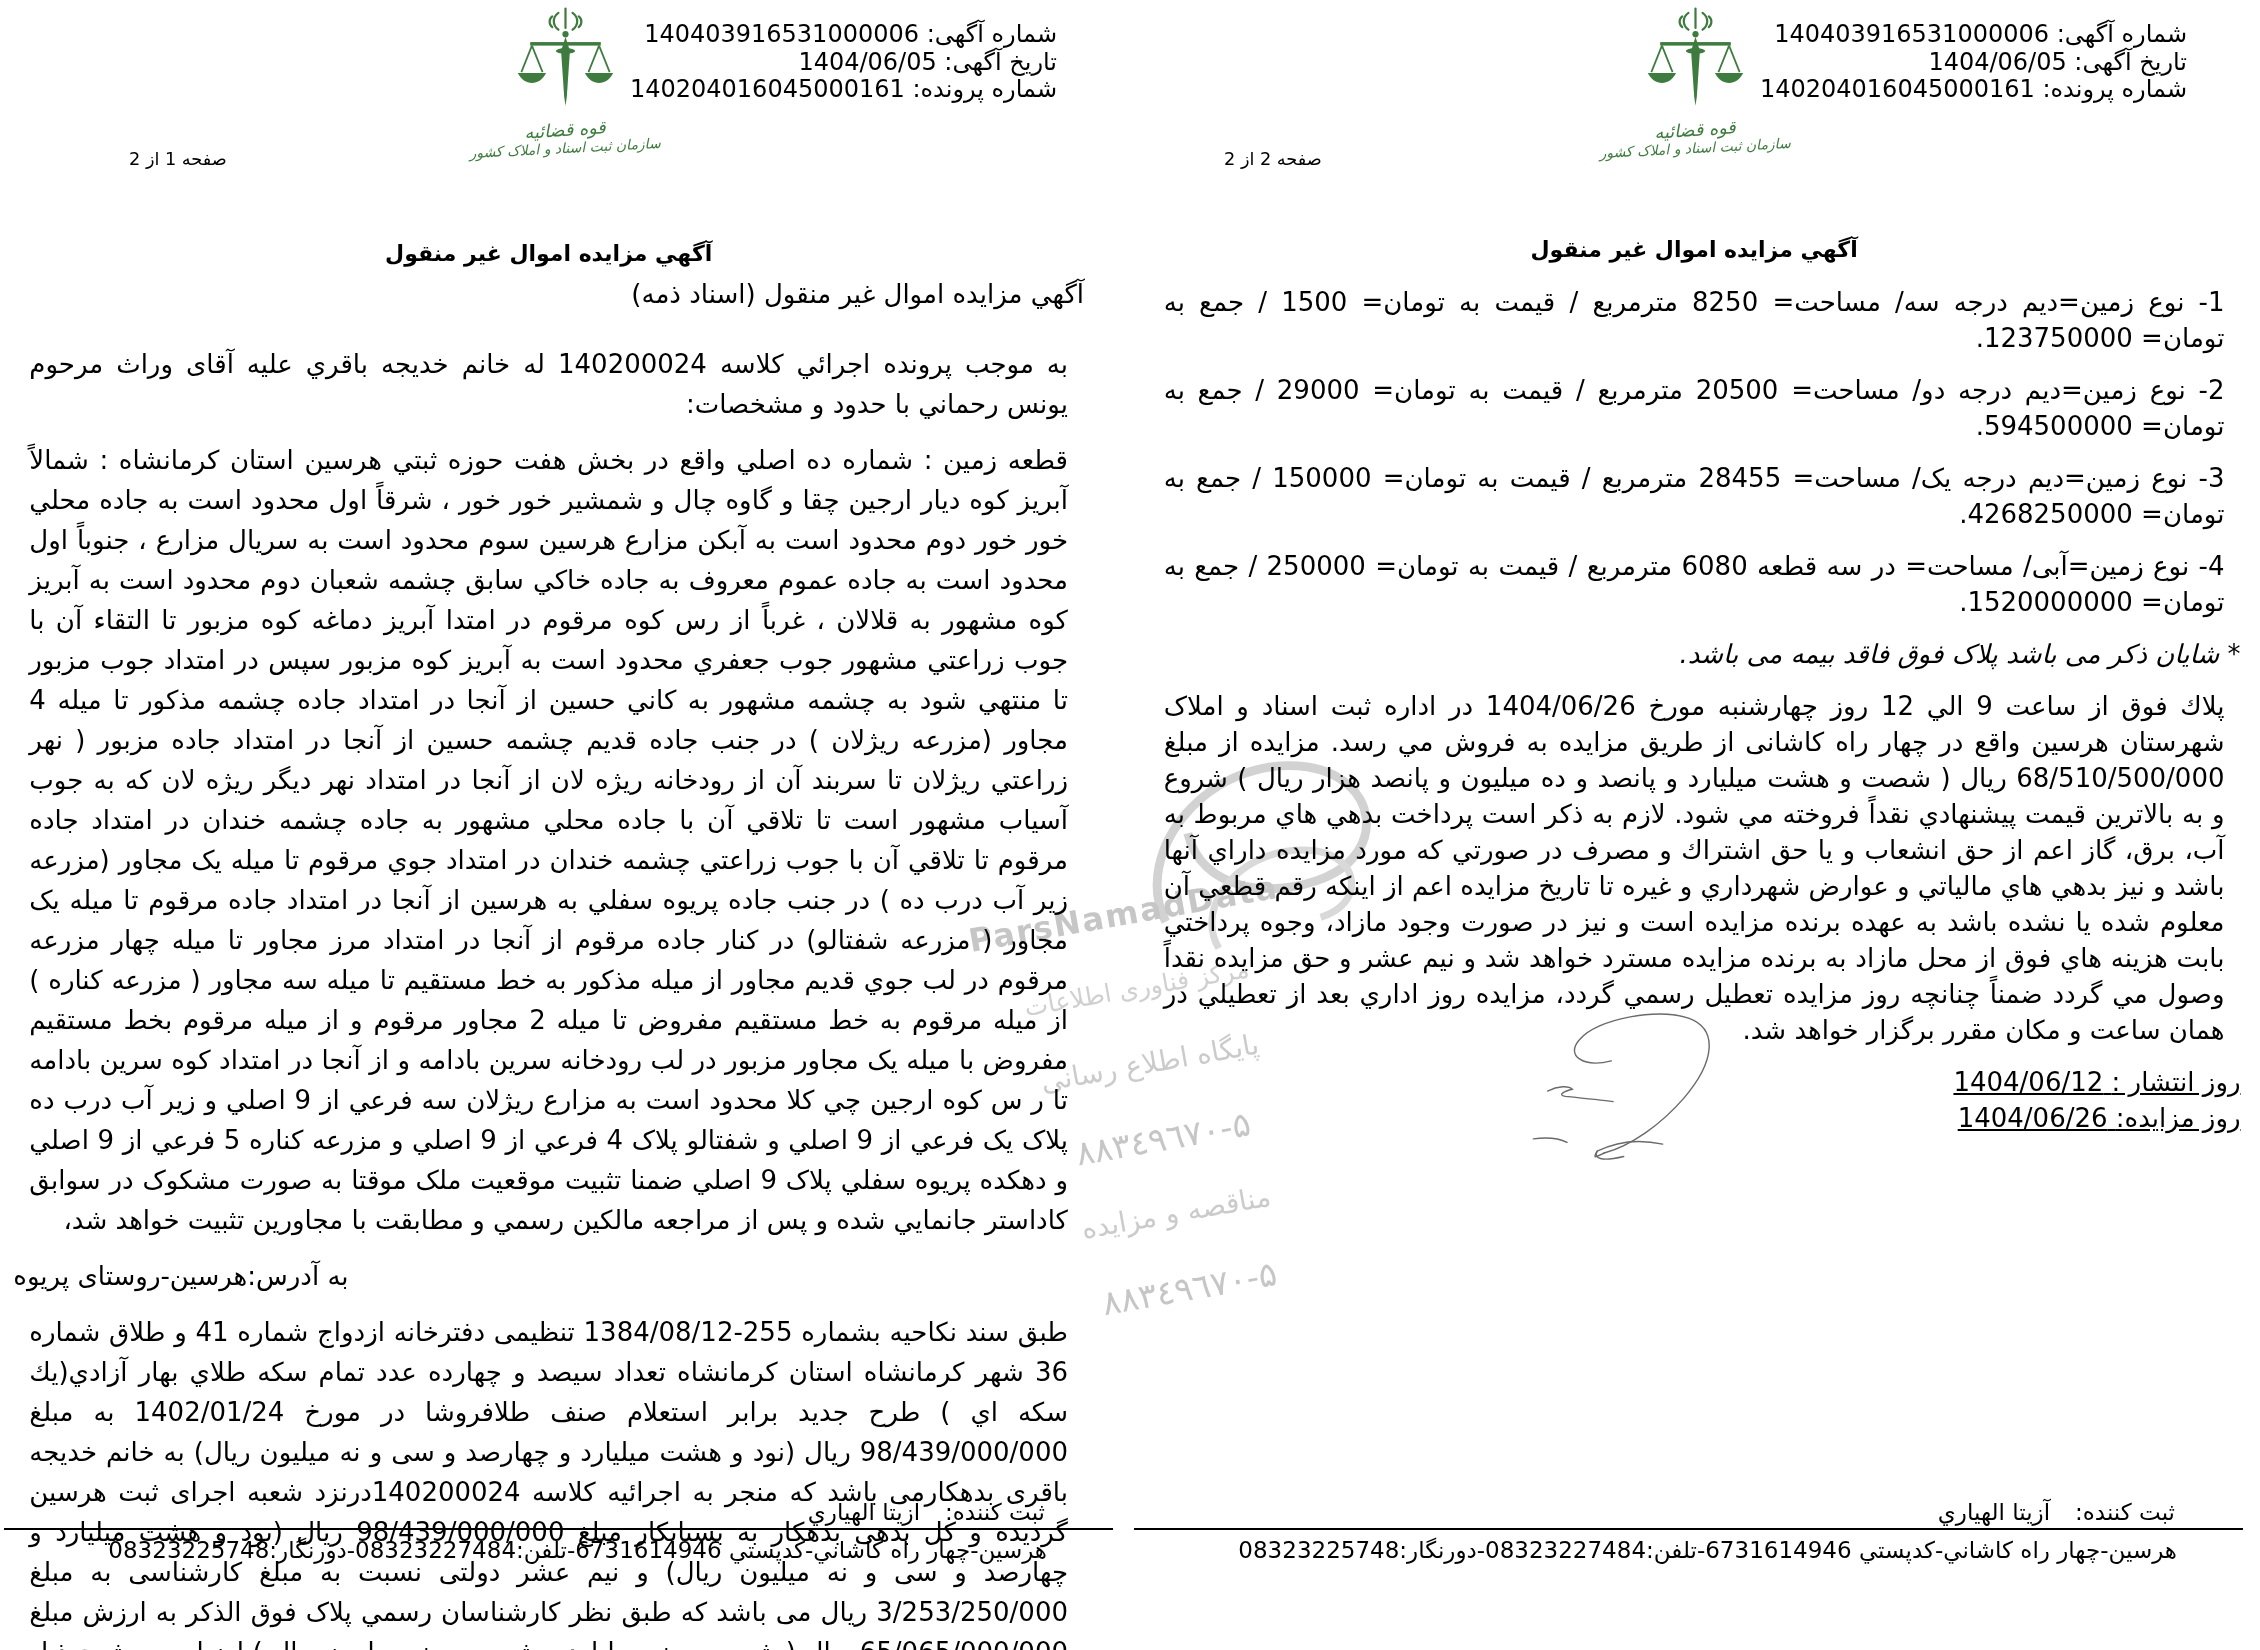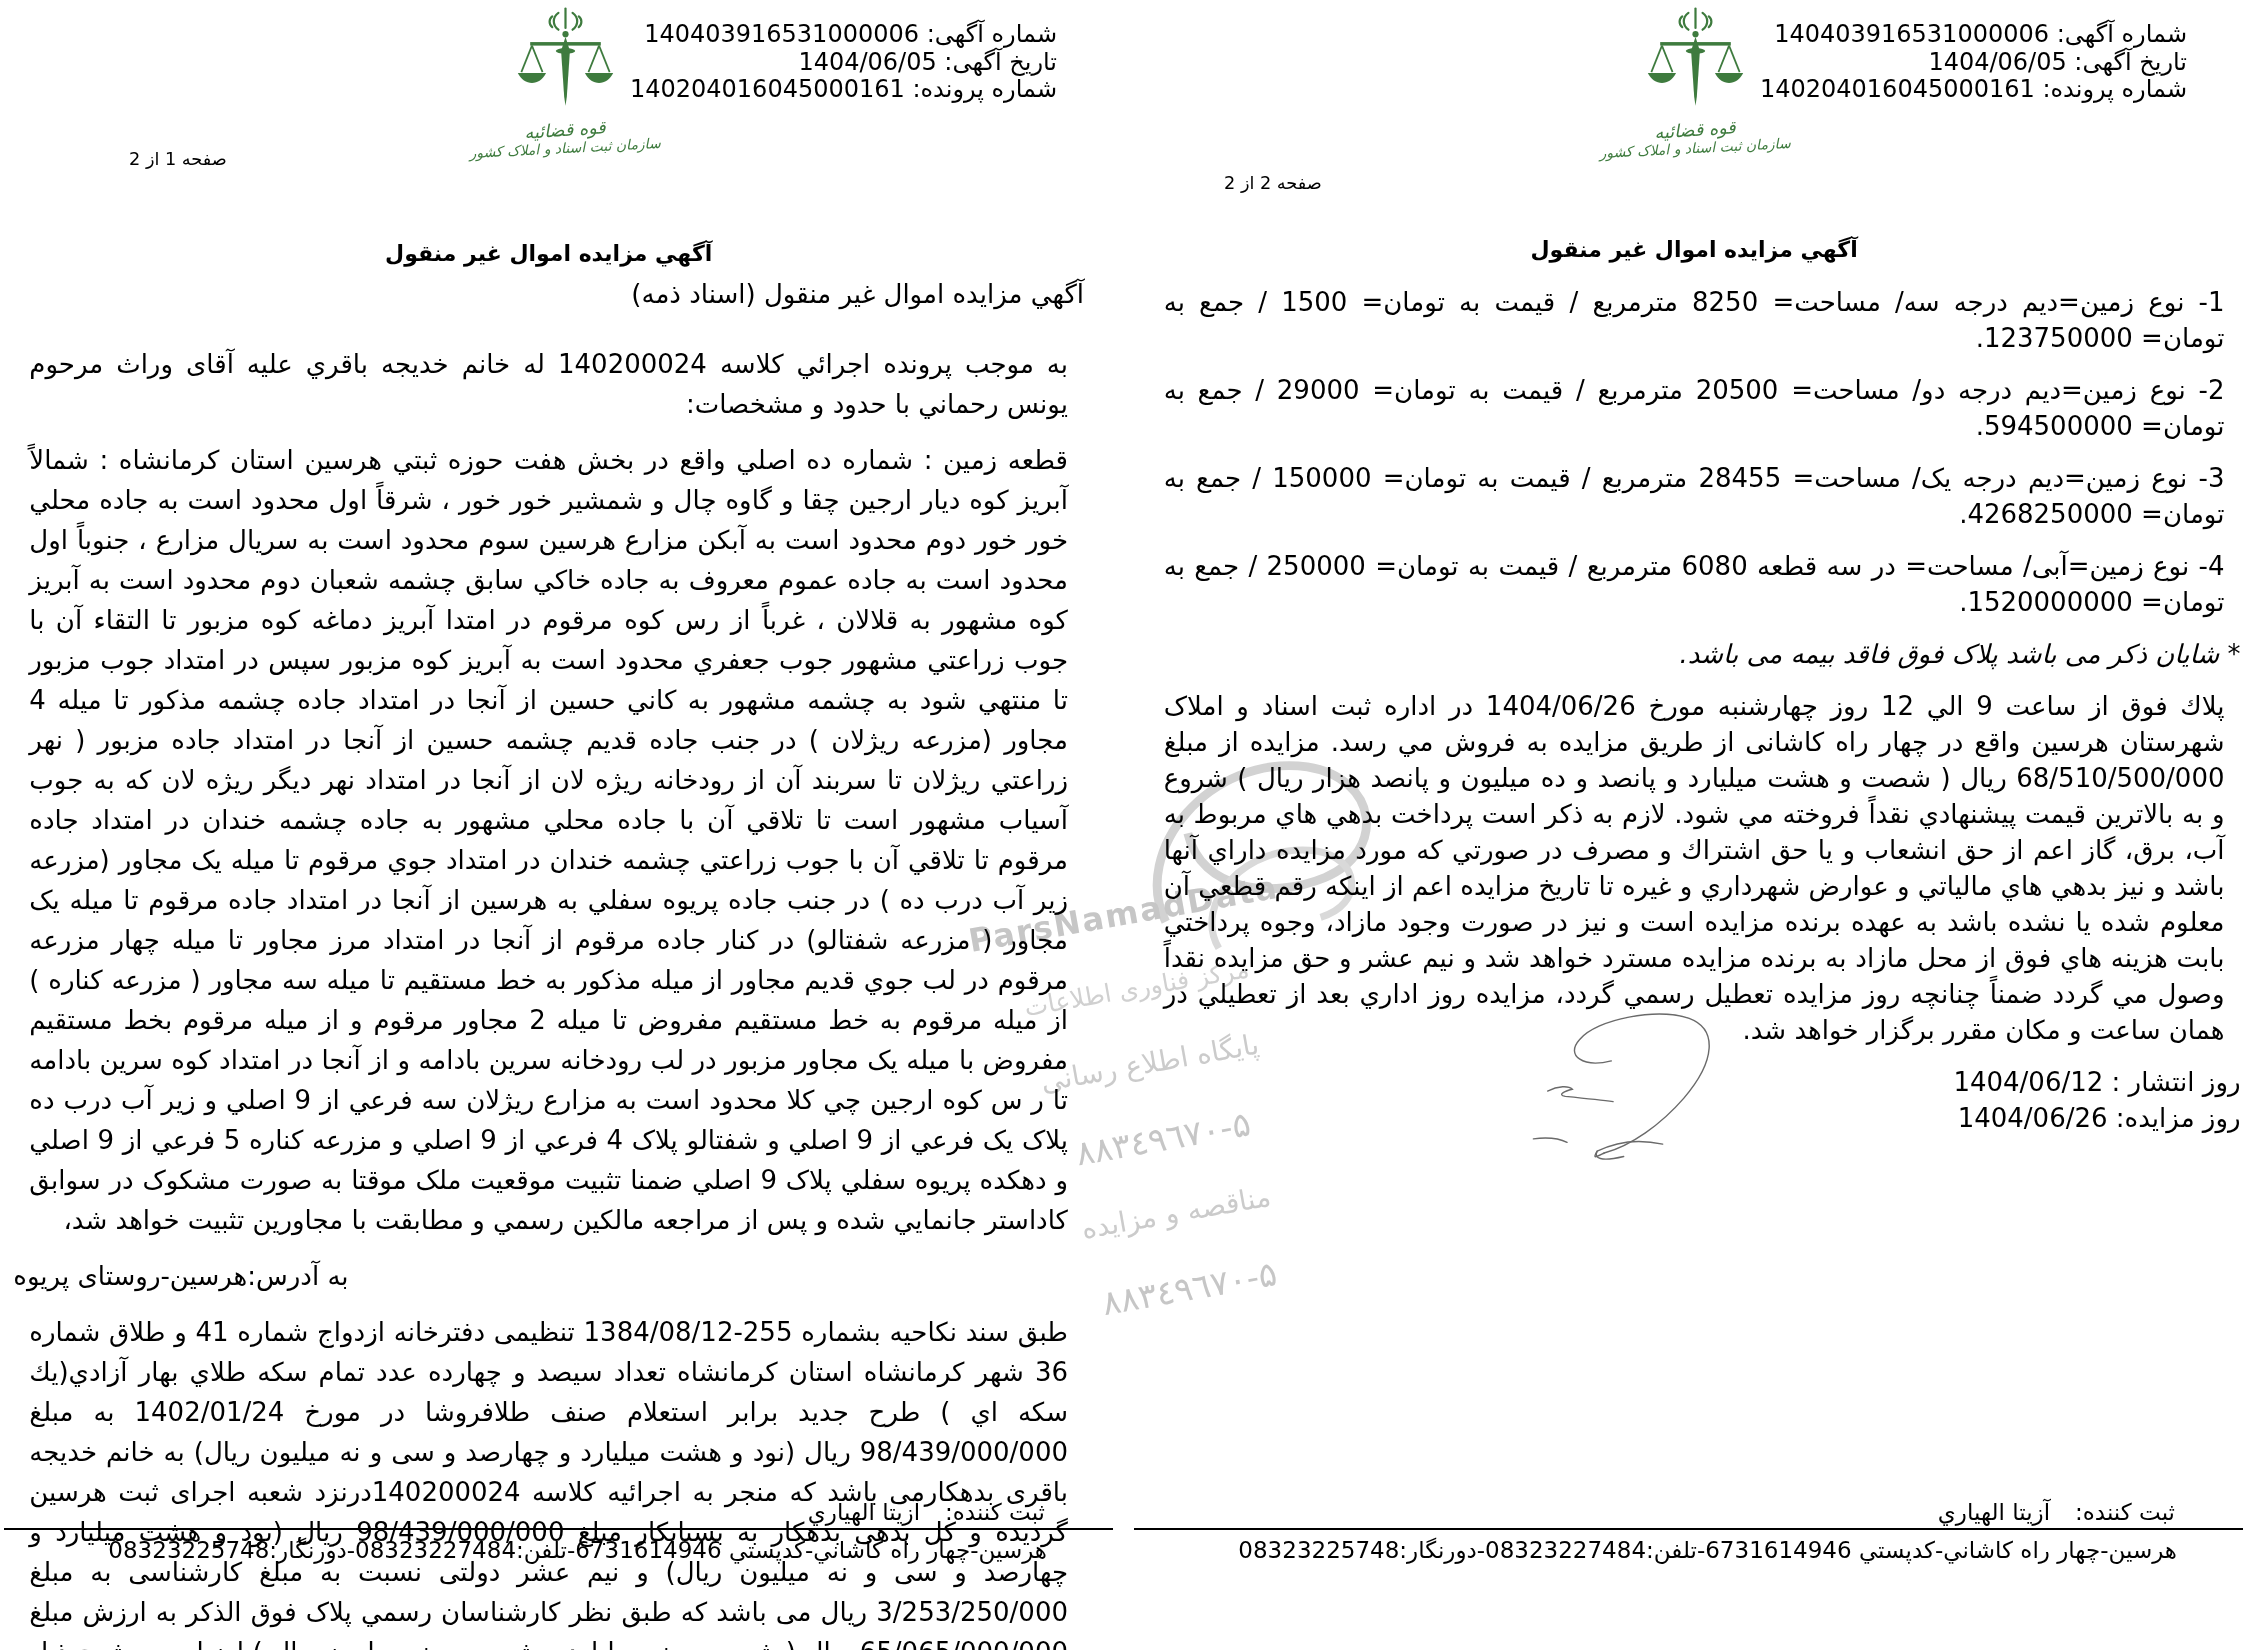--- a/index.html
+++ b/index.html
@@ -17,32 +17,32 @@
   .logo-wrap{position:absolute;top:5.3px;left:50%;transform:translateX(-50%);width:231px;text-align:center;}
   .logo-svg{display:block;margin:0 auto;}
   .org-line1{color:#3e7b3e;font-size:17.7px;font-style:italic;margin-top:1.8px;transform:rotate(-4deg);}
   .org-line2{color:#3e7b3e;font-size:14px;font-style:italic;transform:rotate(-3deg);white-space:nowrap;}
   .header-info{
     position:absolute;top:21px;right:73px;direction:rtl;text-align:right;
     font-size:24px;line-height:27.5px;white-space:nowrap;
   }
   .page-num{position:absolute;top:149px;direction:rtl;font-size:17.7px;white-space:nowrap;}
   .page-left .page-num{left:129px;}
-  .page-right .page-num{left:94px;margin-top:24px;}
+  .page-right .page-num{left:94px;}
 
   
   .content{position:absolute;direction:rtl;}
   .page-left  .content{top:234px;left:13.3px;right:46px;font-size:26px;line-height:40px;}
   .page-right .content{top:232px;left:17.7px;right:19.5px;font-size:26px;line-height:36px;}
   .doc-title{font-weight:bold;text-align:center;font-size:22px;margin:0 0 0 0;}
   .subtitle{text-align:right;margin:0 0 30px 0;}
   .para{margin:16px;text-align:justify;text-align-last:right;}
   .short-line{margin:0;text-align:left;}
   .note-line{margin:0;text-align:right;font-style:italic;}
-  .day-line{margin:0;text-align:right;}
+  .day-line{margin:0;text-align:right;text-decoration:underline;}
 
   
   .signature{position:absolute;top:1006px;left:368px;width:239px;height:186px;}
 
   
   .footer{position:absolute;left:0;right:14px;bottom:87px;}
   .registrar{direction:rtl;text-align:right;padding-right:71px;font-size:23px;margin-bottom:3.5px;}
   .registrar .gap{display:inline-block;width:25px;}
   .footer-rule{border:none;border-top:2.7px solid #000;margin:0 3.5px 7px 3.5px;}
   .address{direction:rtl;text-align:right;padding-right:69px;font-size:23px;white-space:nowrap;}

